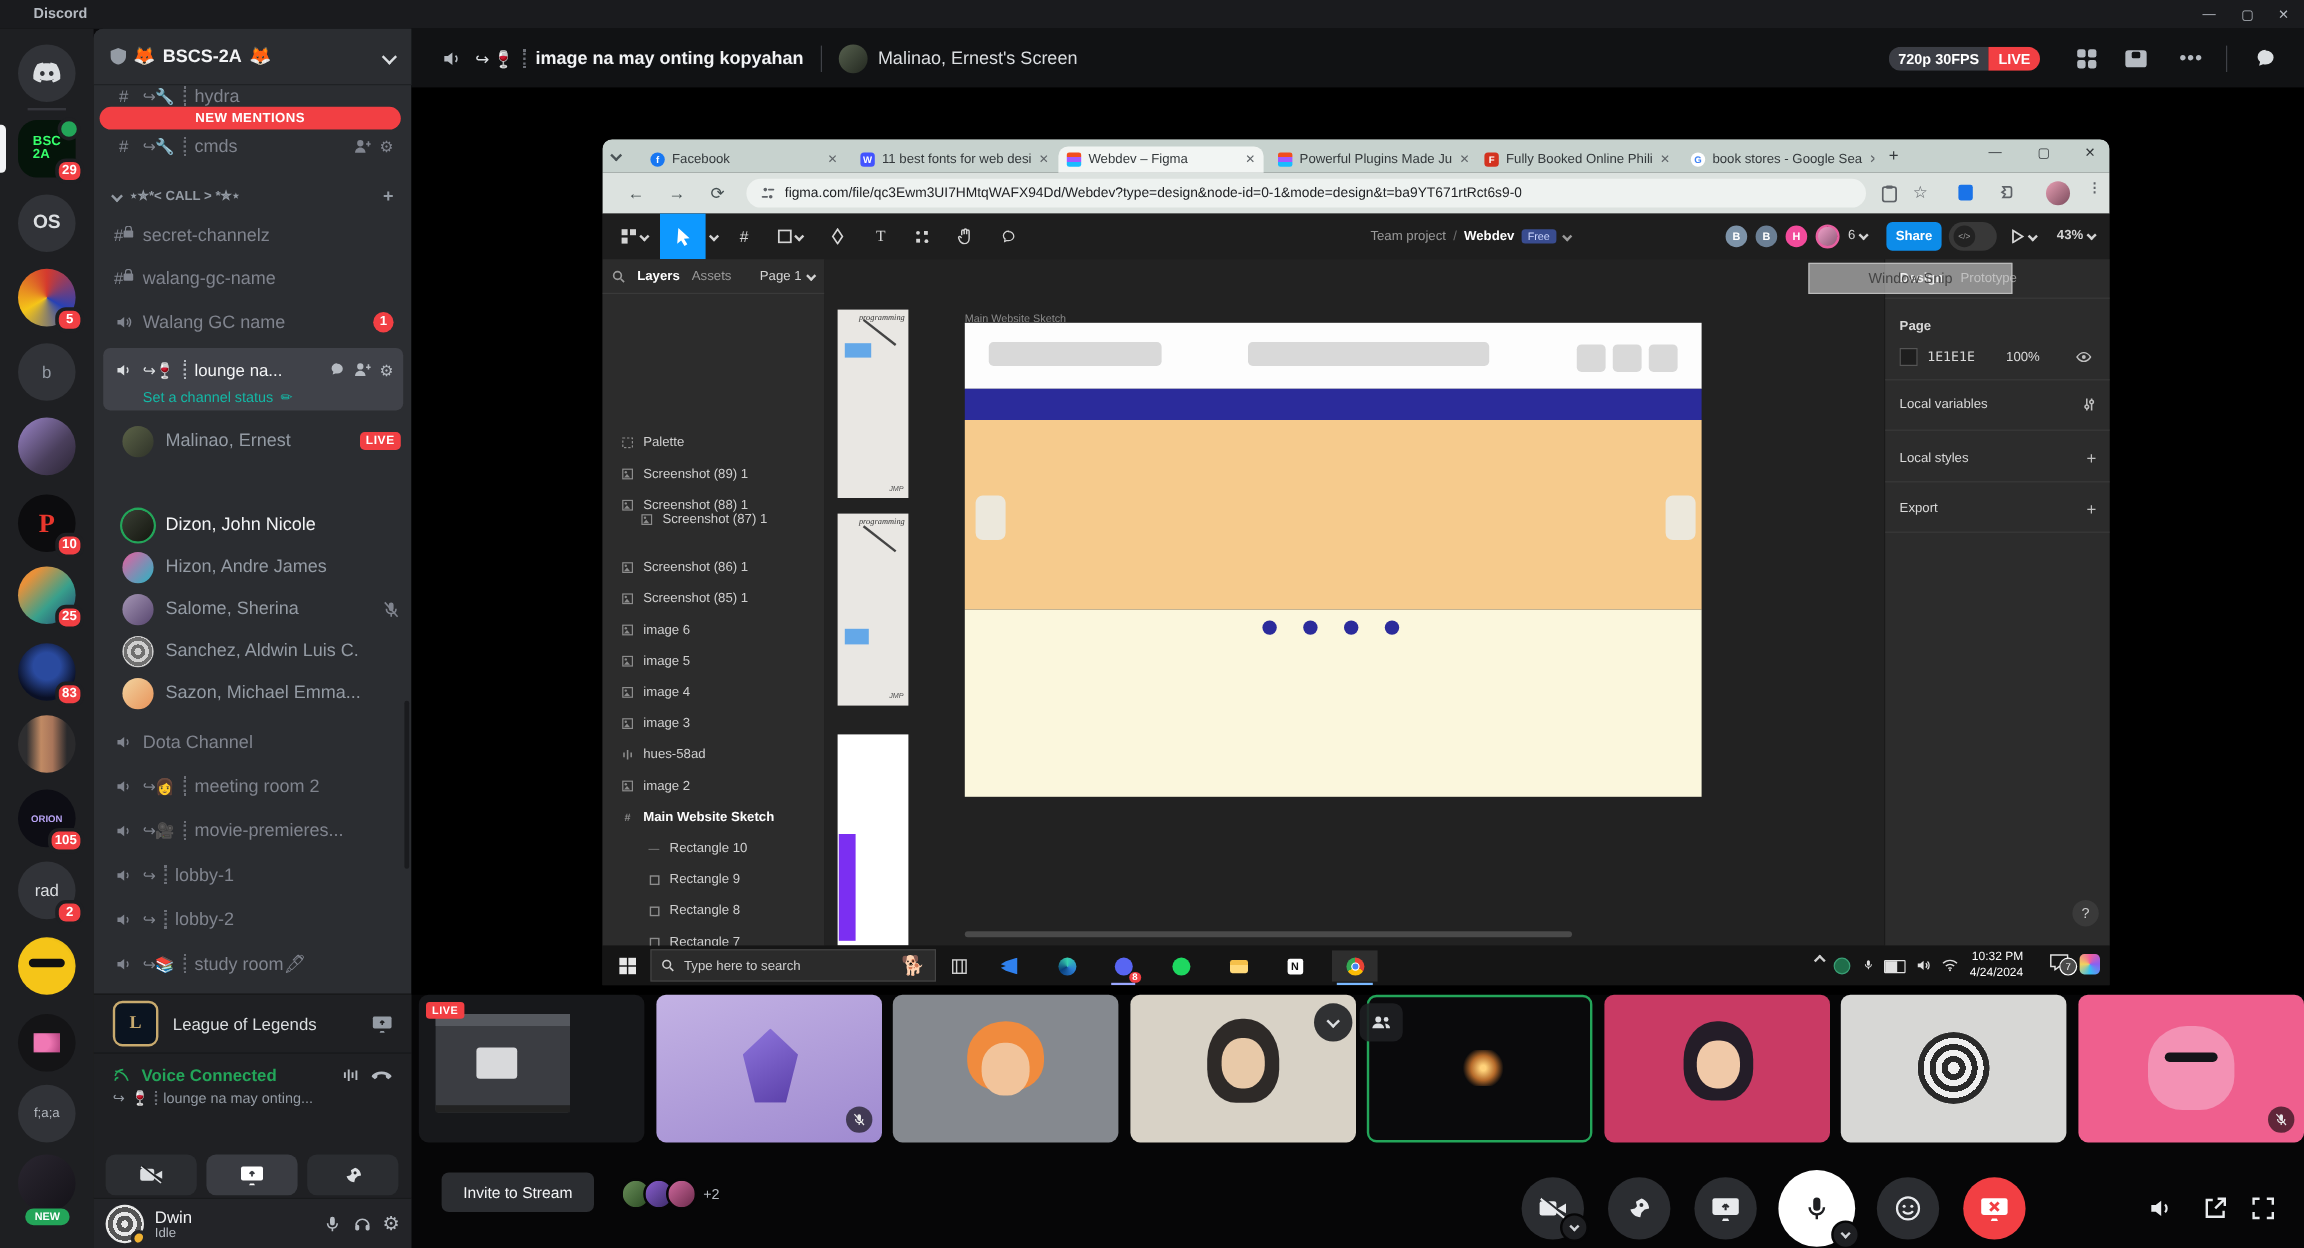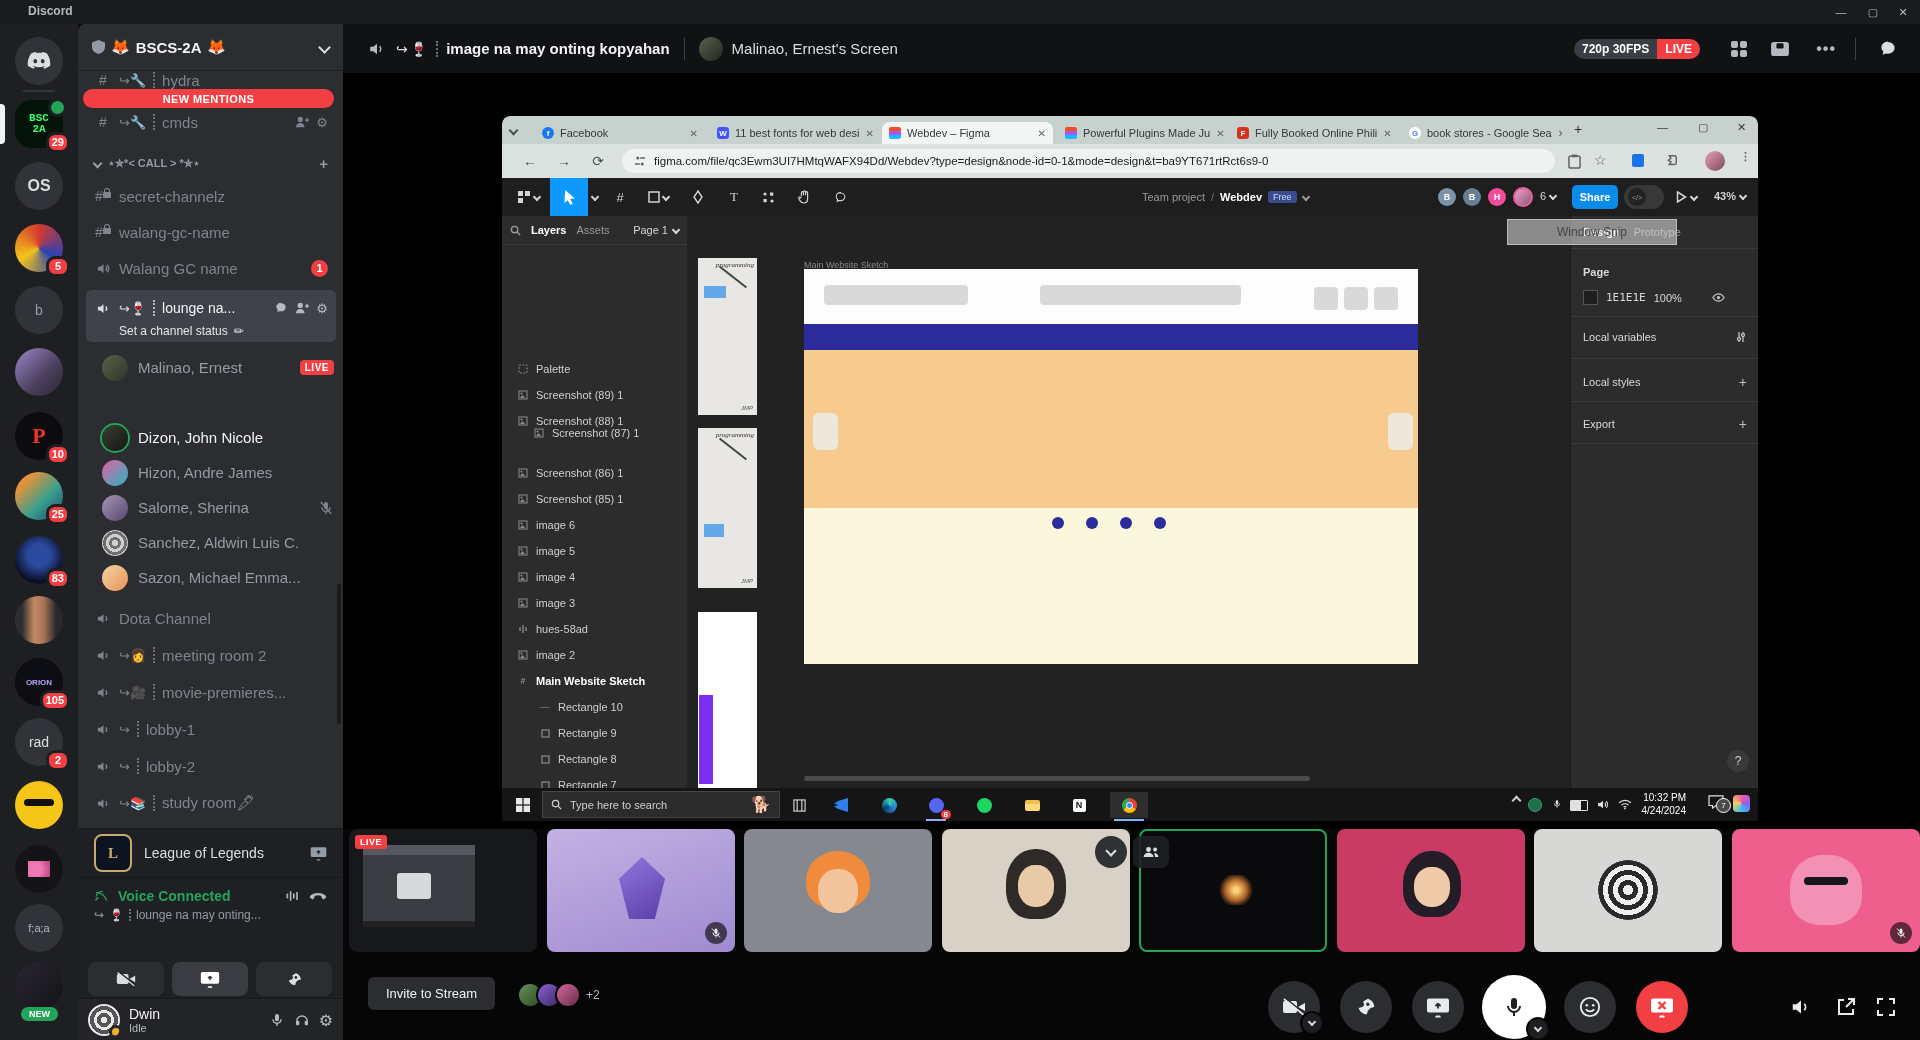--- a/index.html
+++ b/index.html
@@ -81,21 +81,21 @@
 
   <div class="a rail">
     <div class="srv" style="top:13px">
       <svg width="26" height="20" viewBox="0 0 26 20">
           <path fill="#dbdee1" d="M21 2.5C19.5 1.8 17.9 1.3 16.2 1l-.4.9c-1.8-.3-3.7-.3-5.6 0L9.8 1C8.1 1.3 6.5 1.8 5 2.5 2.2 6.7 1.4 10.8 1.8 14.8c2 1.5 4 2.4 6 3l1-1.7c-.6-.2-1.2-.5-1.7-.8l.4-.3c3.4 1.6 7.6 1.6 11 0l.4.3c-.5.3-1.1.6-1.7.8l1 1.7c2-.6 4-1.5 6-3 .5-4.6-.7-8.6-3.2-12.3zM9.3 12.3c-1 0-1.9-.9-1.9-2.1s.9-2.1 1.9-2.1 1.9 1 1.9 2.1-.9 2.1-1.9 2.1zm7.4 0c-1 0-1.9-.9-1.9-2.1s.9-2.1 1.9-2.1 1.9 1 1.9 2.1-.8 2.1-1.9 2.1z"></path>
         </svg>
     </div>
     <div class="a" style="left:23px;top:66px;width:32px;height:2px;background:#35363c"></div>
 
     <div class="pillsel" style="top:80px"></div>
-    <div class="srv" style="top:76px;border-radius:16px;background:#05140a;color:#36ff6b;font-family:Liberation Mono, monospace;font-size:11px;line-height:11px;text-align:center">BSC<br>2A</div>
+    <div class="srv" style="top:76px;border-radius:16px;background:#05140a;color:#36ff6b;font-family:Liberation Sans, sans-serif;font-size:11px;line-height:11px;">BSC<br>2A</div>
     <div class="vb" style="top:74px"></div>
     <div class="nb" style="top:108px">29</div>
 
     <div class="srv" style="top:138px;font-size:16px">OS</div>
     <div class="srv" style="top:200px;background:conic-gradient(#d43a2e,#2741b5,#f5c518,#d43a2e)"></div>
     <div class="nb" style="top:232px">5</div>
     <div class="srv" style="top:262px;color:#949ba4;font-weight:400">b</div>
     <div class="srv" style="top:324px;background:linear-gradient(135deg,#9c86c9,#4a3f5c 60%,#2a2433)"></div>
     <div class="srv" style="top:388px;background:#0c0c0e;color:#e8362c;font-size:22px;font-family:'Liberation Serif',serif">P</div>
     <div class="nb" style="top:420px">10</div>
@@ -186,21 +186,21 @@
         <span class="dotbar" style="border-color:#b5bac1"></span>
         <span style="color:#f2f3f5">lounge na...</span>
         <svg width="14" height="14" viewBox="0 0 24 24" style="margin-left:auto">
             <path fill="#b5bac1" d="M12 3a8 7 0 00-8 7c0 2 .9 3.7 2.5 4.9L5.5 19l4-1.6c.8.2 1.6.3 2.5.3a8 7 0 000-14z"></path>
           </svg>
         <svg width="14" height="14" viewBox="0 0 16 16">
             <path fill="#b5bac1" d="M6 8a3 3 0 100-6 3 3 0 000 6zM1 14c0-2.8 2.2-5 5-5s5 2.2 5 5zM13 5V3h1.5v2H16v1.5h-1.5V8H13V6.5h-1.5V5z"></path>
           </svg>
         <span style="color:#b5bac1;font-size:13px">⚙</span>
       </div>
-      <div style="padding:2px 8px 0 33px;font-size:12px;color:#e5e5e5" class="f">
+      <div style="padding:2px 8px 0 33px;font-size:12px;color:#14b8a6" class="f">
         <span>Set a channel status</span>
         <span style="margin-left:6px">✏</span>
       </div>
     </div>
 
     <div class="mrow" style="top:326px">
       <span class="mav" style="background:linear-gradient(135deg,#5b6248,#2f3328)"></span>
       <span>Malinao, Ernest</span>
       <span class="livepill">LIVE</span>
     </div>
@@ -789,21 +789,21 @@
         <div class="fpanel" style="left:1068px;top:100px;width:188px;height:572px;border-left:1px solid #1a1a1a">
           <div class="f" style="height:32px;padding:0 12px;gap:14px">
             <span style="color:#fff;font-weight:700;font-size:11px">Design</span>
             <span style="color:#9a9a9a;font-size:11px">Prototype</span>
           </div>
           <div class="a" style="left:0;top:32px;width:188px;height:1px;background:#3a3a3a"></div>
           <div class="rpx a" style="left:12px;top:50px;font-weight:700">Page</div>
           <div class="f a" style="left:12px;top:74px;gap:8px">
             <span style="width:13px;height:13px;background:#1e1e1e;border:1px solid #555;display:inline-block"></span>
             <span class="rpx" style="font-family:'DejaVu Sans Mono',monospace">1E1E1E</span>
-            <span class="rpx" style="">100%</span>
+            <span class="rpx" style="margin-left:18px">100%</span>
             <svg width="13" height="9" viewBox="0 0 16 11" style="margin-left:22px">
                 <path fill="none" stroke="#bfbfbf" stroke-width="1.4" d="M1 5.5C3 2.5 5.5 1 8 1s5 1.5 7 4.5C13 8.5 10.5 10 8 10S3 8.5 1 5.5z"></path>
                 <circle cx="8" cy="5.5" r="2" fill="#bfbfbf"></circle>
               </svg>
           </div>
           <div class="a" style="left:0;top:100px;width:188px;height:1px;background:#3a3a3a"></div>
           <div class="f a" style="left:12px;top:115px;width:164px">
             <span class="rpx">Local variables</span>
             <svg width="12" height="12" viewBox="0 0 12 12" style="margin-left:auto">
                 <g stroke="#bfbfbf" stroke-width="1.3">

